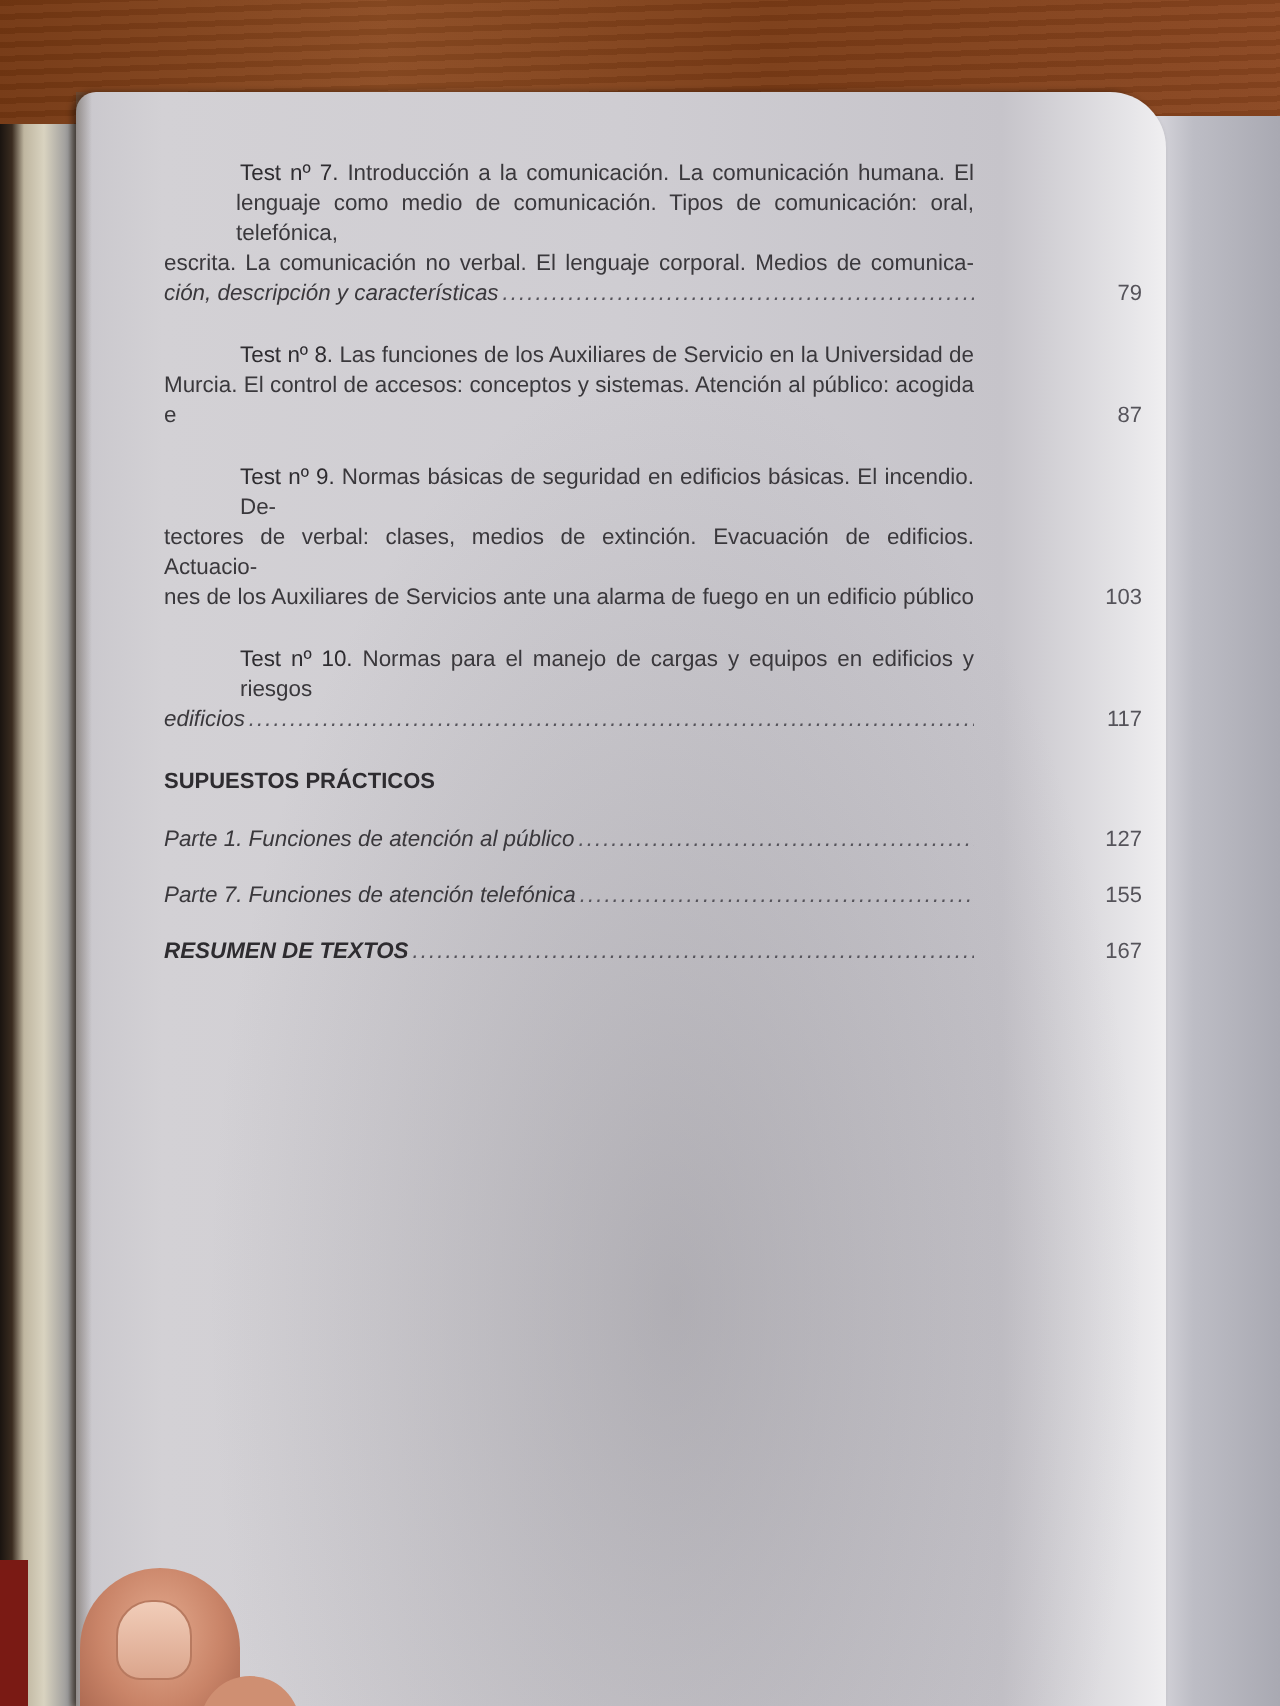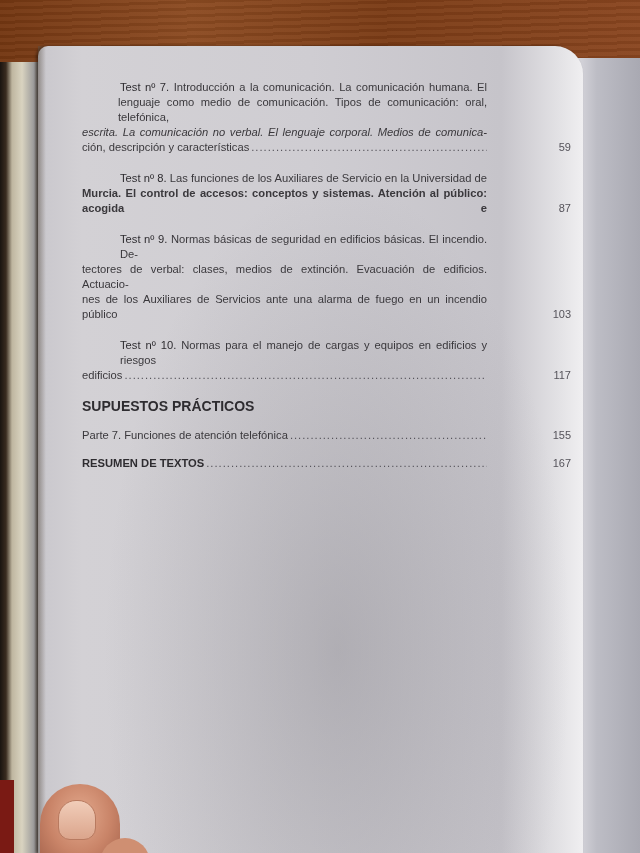--- a/index.html
+++ b/index.html
@@ -38,30 +38,30 @@
     position: absolute; left: 0; top: 0; width: 8px; height: 100%;
     background: linear-gradient(90deg, rgba(90,80,70,0.5), rgba(90,80,70,0));
   }
   .toc {
     position: absolute; left: 82px; top: 80px; width: 445px;
     color: #3a383c; font-size: 11.2px; line-height: 15px;
   }
   .entry { position: relative; margin-bottom: 16px; padding-right: 2px; }
   .entry-text { display: block; text-align: justify; width: 405px; }
   .label-bold { font-weight: normal; color: #2e2c30; }
-  .dots-line { display: flex; width: 405px; align-items: flex-start; }
+  .dots-line { display: flex; width: 405px; align-items: flex-start; font-style: italic; }
   .dots-line .t { white-space: nowrap; }
   .dots { flex: 1; overflow: hidden; white-space: nowrap; letter-spacing: 1px; color: #55535a; margin-left: 2px; }
   .dots::after { content: "..................................................................................................................................................................................................."; }
   .pg {
     position: absolute; right: -44px; bottom: 0; width: 40px; text-align: right;
     color: #55535a; font-size: 11px;
   }
   .section-title {
-    font-weight: bold; color: #2e2c30; font-size: 14px;
+    font-weight: bold; color: #2e2c30; font-size: 11px;
     margin-bottom: 14px; padding-left: 0;
   }
   .simple-entry { position: relative; margin-bottom: 13px; }
   .simple-entry .dots-line { width: 405px; }
   .bold-entry .t { font-weight: bold; color: #2e2c30; }
   .thumb {
     position: absolute; left: 40px; top: 784px; width: 80px; height: 80px;
     border-radius: 40px 40px 10px 10px;
     background: radial-gradient(ellipse at 50% 40%, #e4aa8e 0%, #c98468 55%, #a5634c 100%);
   }
@@ -90,65 +90,72 @@
 </div>
 
 <div class="toc">
 
   <div class="entry">
     <span class="entry-text">
       <span style="display:block;padding-left:38px;text-align:justify;text-align-last:justify;">
         <span class="label-bold">Test nº 7.</span><span> Introducción a la comunicación. La comunicación humana. El</span>
       </span>
       <span style="display:block;text-align:justify;text-align-last:justify;margin-left:36px;">lenguaje como medio de comunicación. Tipos de comunicación: oral, telefónica,</span>
-      <span style="display:block;text-align:justify;text-align-last:justify;font-style:italic;">escrita. La comunicación no verbal. El lenguaje corporal. Medios de comunica-</span>
+      <span style="display:block;text-align:justify;text-align-last:justify;">escrita. La comunicación no verbal. El lenguaje corporal. Medios de comunica-</span>
     </span>
     <div class="dots-line">
       <span class="t">ción, descripción y características</span>
       <span class="dots"></span>
     </div>
-    <span class="pg">59</span>
+    <span class="pg">79</span>
   </div>
 
   <div class="entry">
     <span class="entry-text">
       <span style="display:block;padding-left:38px;text-align:justify;text-align-last:justify;">
         <span class="label-bold">Test nº 8.</span><span> Las funciones de los Auxiliares de Servicio en la Universidad de</span>
       </span>
-      <span style="display:block;text-align:justify;text-align-last:justify;font-weight:bold;">Murcia. El control de accesos: conceptos y sistemas. Atención al público: acogida e</span>
+      <span style="display:block;text-align:justify;text-align-last:justify;">Murcia. El control de accesos: conceptos y sistemas. Atención al público: acogida e</span>
     </span>
     <span class="pg">87</span>
   </div>
 
   <div class="entry">
     <span class="entry-text">
       <span style="display:block;padding-left:38px;text-align:justify;text-align-last:justify;">
         <span class="label-bold">Test nº 9.</span><span> Normas básicas de seguridad en edificios básicas. El incendio. De-</span>
       </span>
       <span style="display:block;text-align:justify;text-align-last:justify;">tectores de verbal: clases, medios de extinción. Evacuación de edificios. Actuacio-</span>
-      <span style="display:block;text-align:justify;text-align-last:justify;">nes de los Auxiliares de Servicios ante una alarma de fuego en un incendio público</span>
+      <span style="display:block;text-align:justify;text-align-last:justify;">nes de los Auxiliares de Servicios ante una alarma de fuego en un edificio público</span>
     </span>
     <span class="pg">103</span>
   </div>
 
   <div class="entry">
     <span class="entry-text">
       <span style="display:block;padding-left:38px;text-align:justify;text-align-last:justify;">
         <span class="label-bold">Test nº 10.</span><span> Normas para el manejo de cargas y equipos en edificios y riesgos</span>
       </span>
     </span>
     <div class="dots-line">
       <span class="t">edificios</span>
       <span class="dots"></span>
     </div>
     <span class="pg">117</span>
   </div>
 
   <div class="section-title">SUPUESTOS PRÁCTICOS</div>
 
+  <div class="simple-entry">
+    <div class="dots-line">
+      <span class="t">Parte 1. Funciones de atención al público</span>
+      <span class="dots"></span>
+    </div>
+    <span class="pg">127</span>
+  </div>
 
   <div class="simple-entry">
     <div class="dots-line">
       <span class="t">Parte 7. Funciones de atención telefónica</span>
       <span class="dots"></span>
     </div>
     <span class="pg">155</span>
   </div>
 
   <div class="simple-entry bold-entry">

